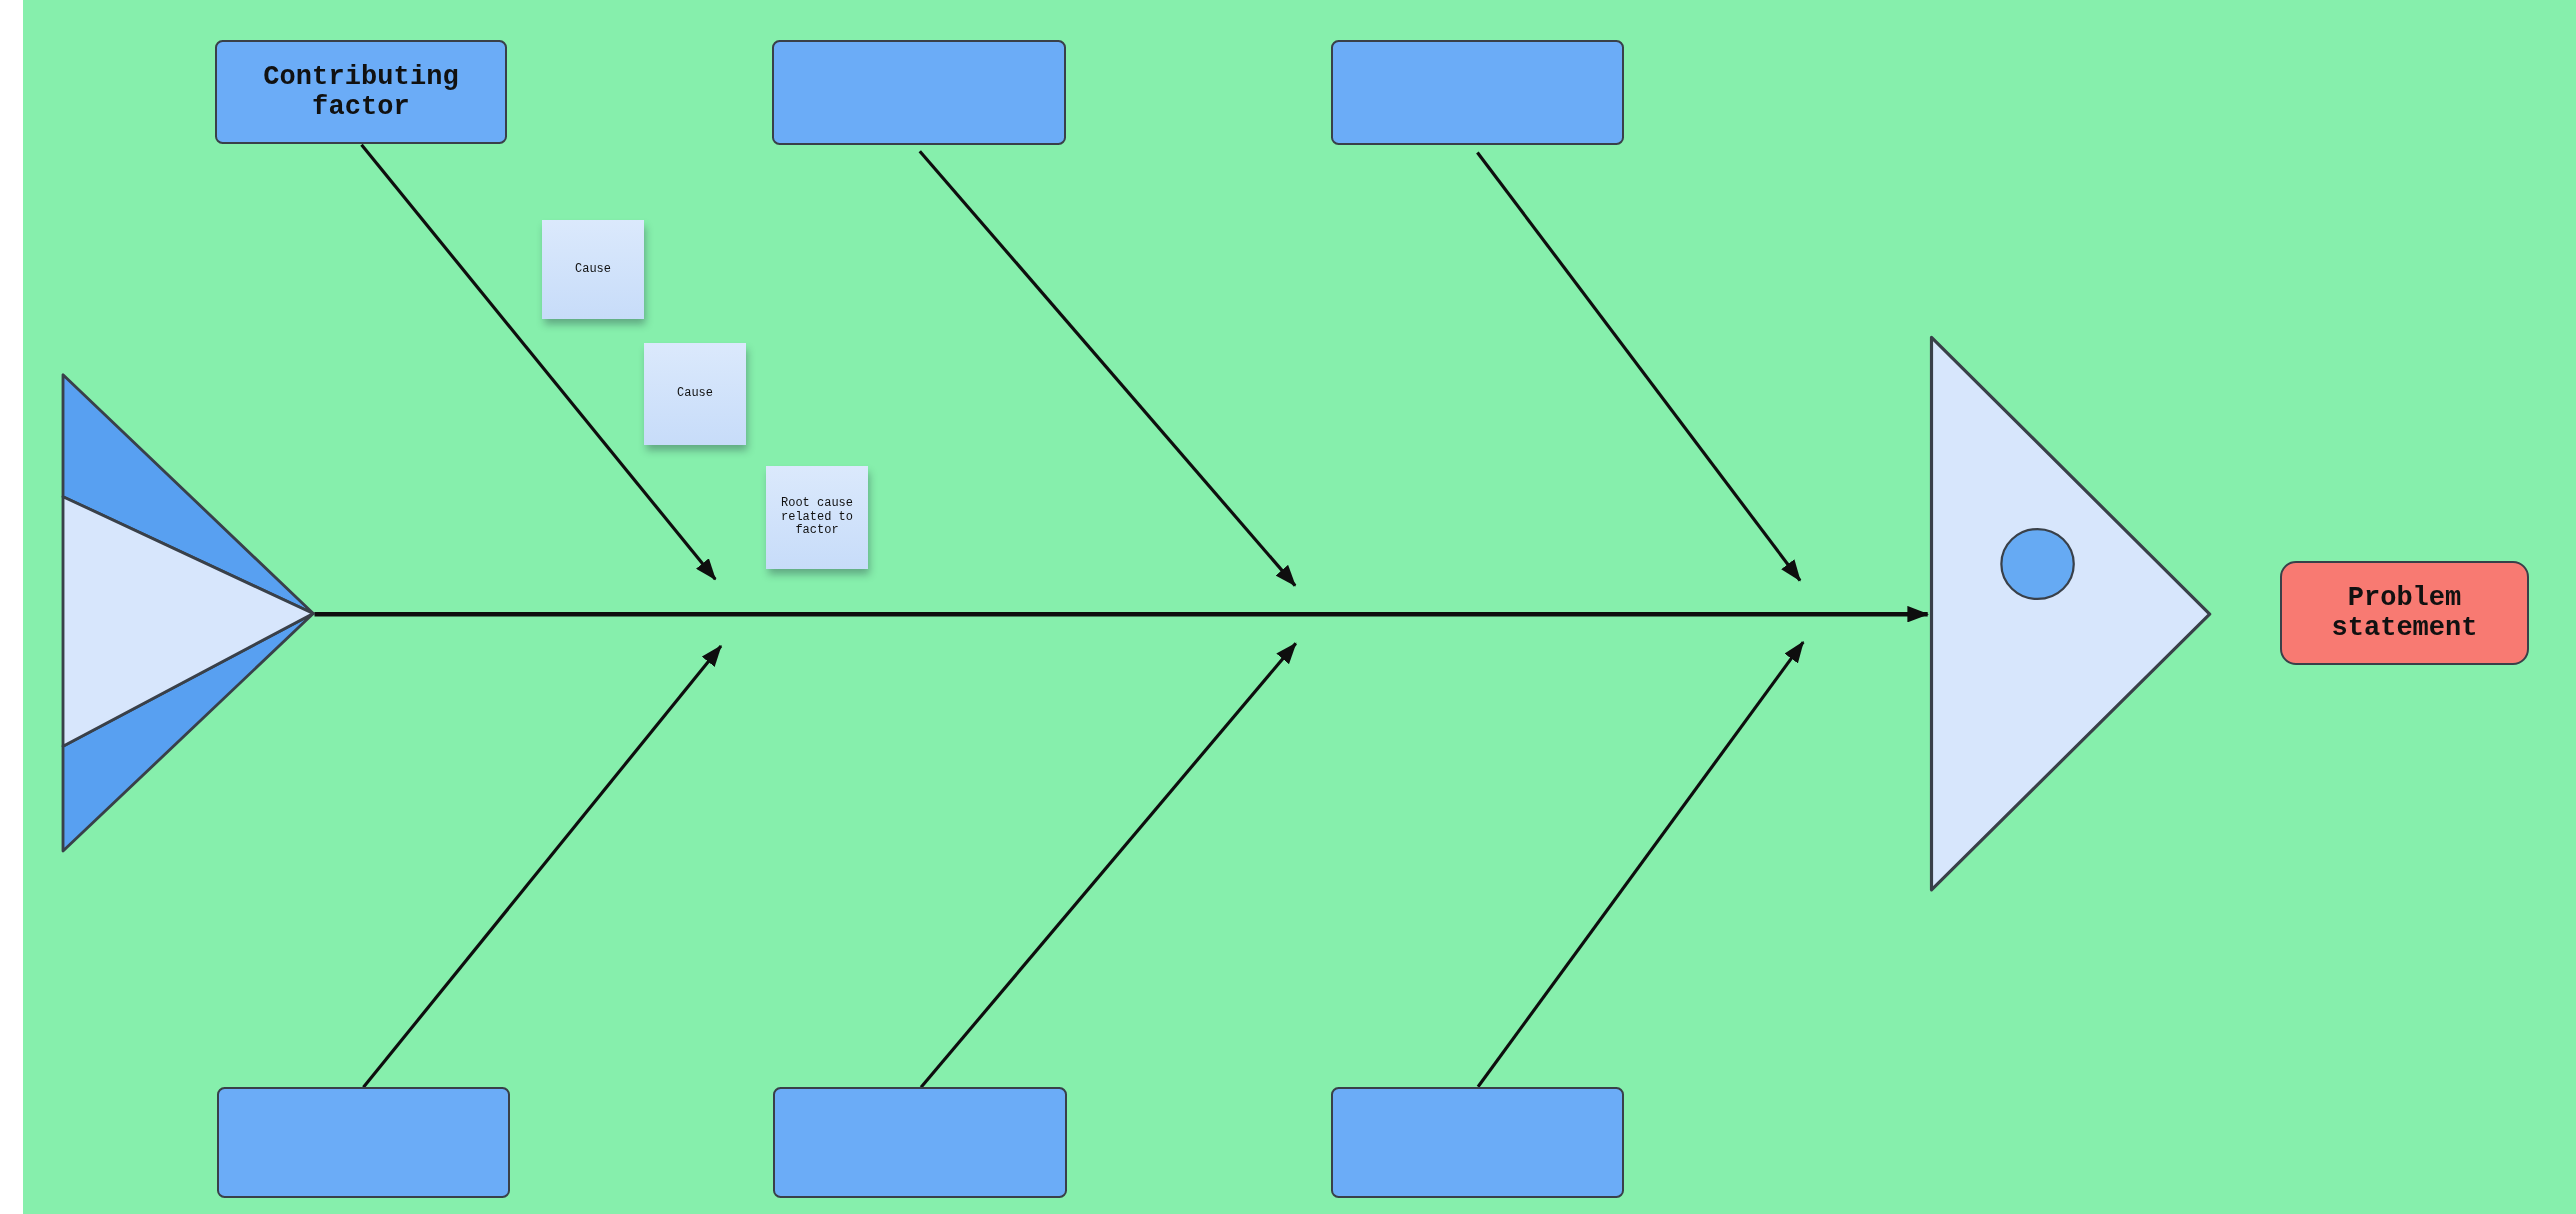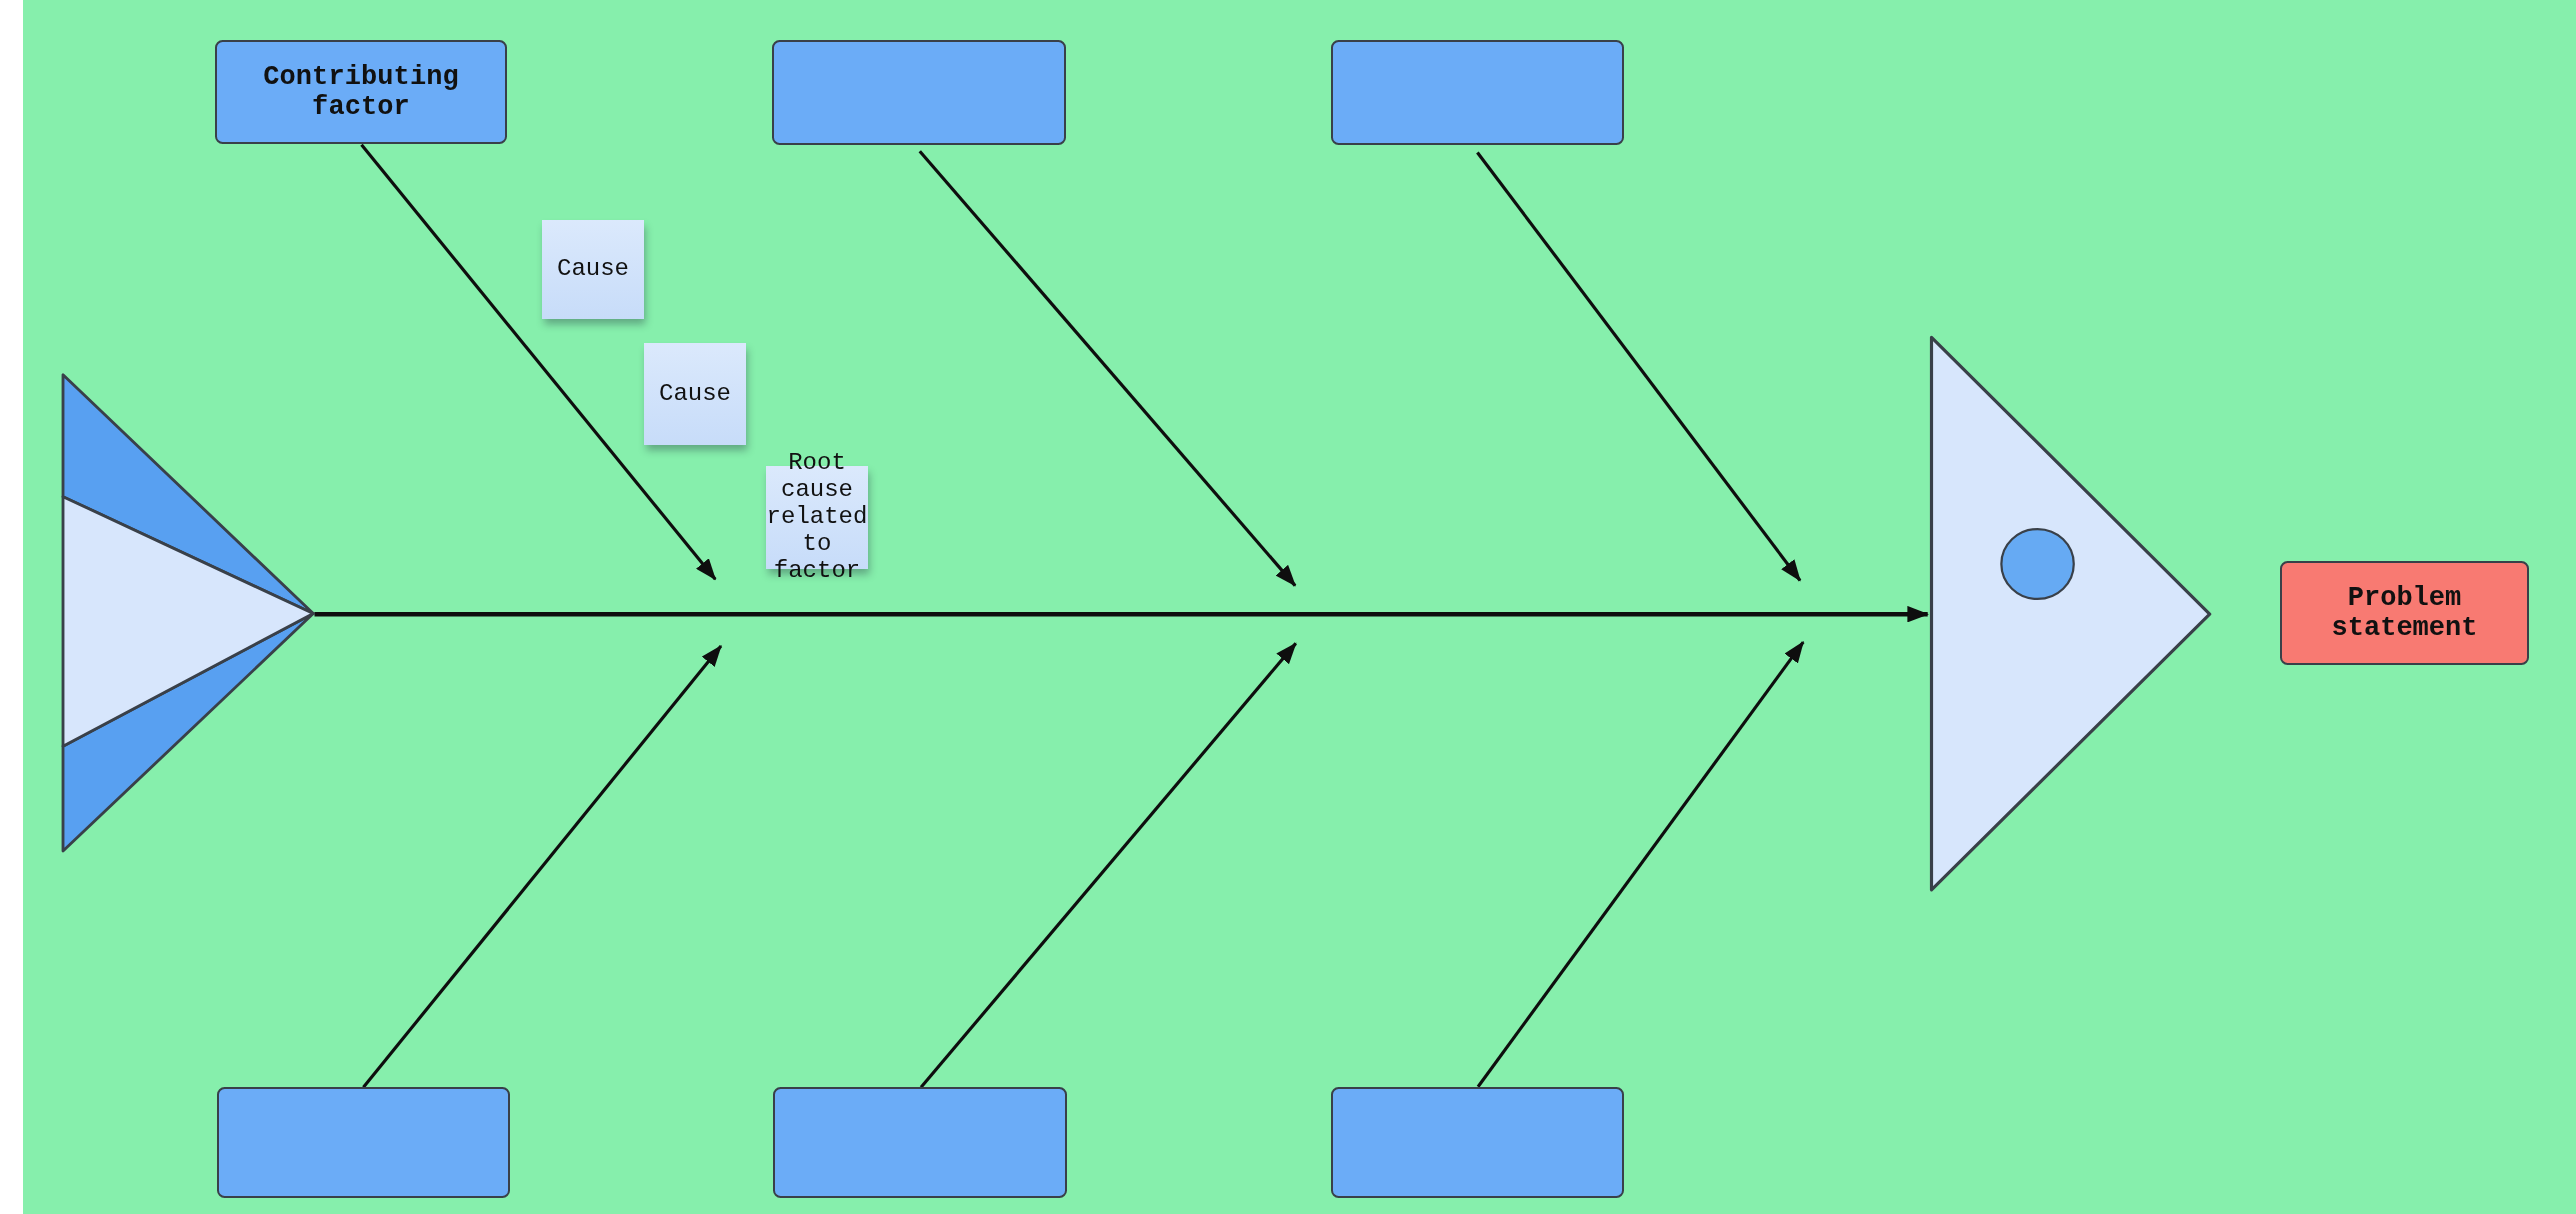--- a/index.html
+++ b/index.html
@@ -52,21 +52,21 @@
     position: absolute;
     background: linear-gradient(180deg, #dbe9fc 0%, #c7dcf9 100%);
     box-shadow: 1.9px 5.7px 7.6px rgba(30, 40, 55, 0.35);
     box-sizing: border-box;
     display: flex;
     align-items: center;
     justify-content: center;
     padding: 5.1px 6.4px;
   }
   .sticky-note .note-label {
-    font-size: 24px;
+    font-size: 12px;
     line-height: 1.12;
     text-align: center;
     word-break: normal;
   }
 </style>
 </head>
 <body>
 
 <div class="canvas">
 
@@ -118,18 +118,18 @@
   <div class="sticky-note" style="left:519px; top:220px; width:102px; height:99px;">
     <span class="note-label">Cause</span>
   </div>
   <div class="sticky-note" style="left:621px; top:343px; width:102px; height:102px;">
     <span class="note-label">Cause</span>
   </div>
   <div class="sticky-note" style="left:743px; top:466px; width:102px; height:103px;">
     <span class="note-label">Root cause related to factor</span>
   </div>
 
-  <div class="problem-box" style="left:2257px; top:561px; width:249px; height:104px;">
+  <div class="problem-box" style="left:2257px; top:561px; width:249px; height:104px;border-radius:16px;">
     <span class="box-label">Problem statement</span>
   </div>
 
 </div>
 
 
 </body></html>

